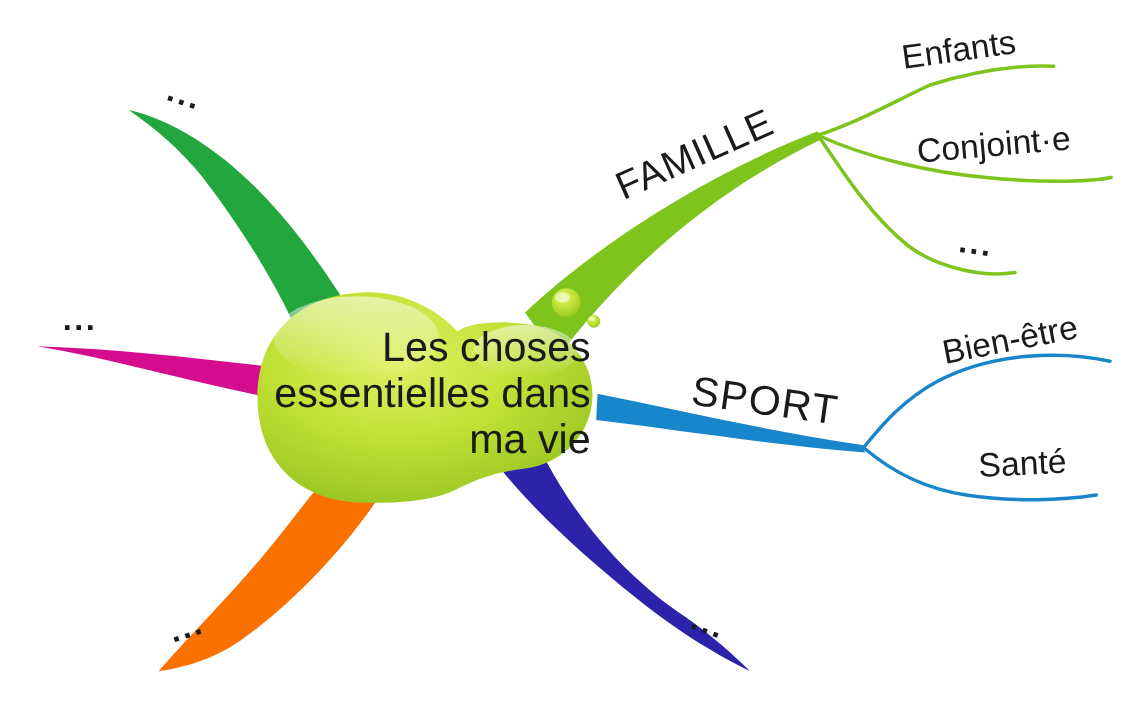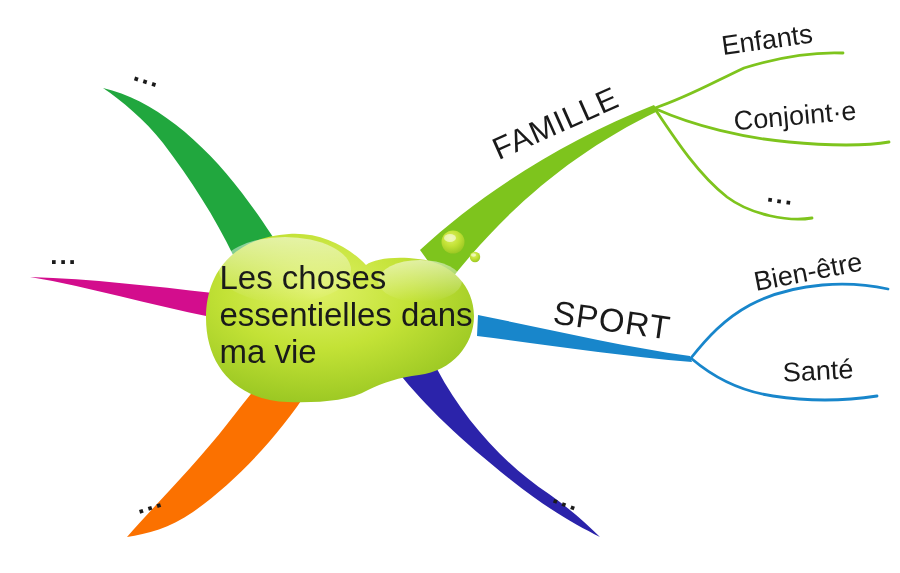--- a/index.html
+++ b/index.html
@@ -13,21 +13,21 @@
   #mindmap-svg{position:absolute;left:0;top:0;}
   .label{
     position:absolute;
     transform:translate(-50%,-50%) rotate(var(--r,0deg));
     color:#1a1a1a;
     white-space:nowrap;
     line-height:1.05;
     user-select:none;
   }
   .central{
-    text-align:left;
+    text-align:right;
     white-space:pre-line;
     font-size:33px;
     line-height:37px;
   }
   .main-label{letter-spacing:1px;}
   .ellipsis{font-size:26px;font-weight:bold;letter-spacing:2px;}
 </style>
 </head>
 <body>
 

